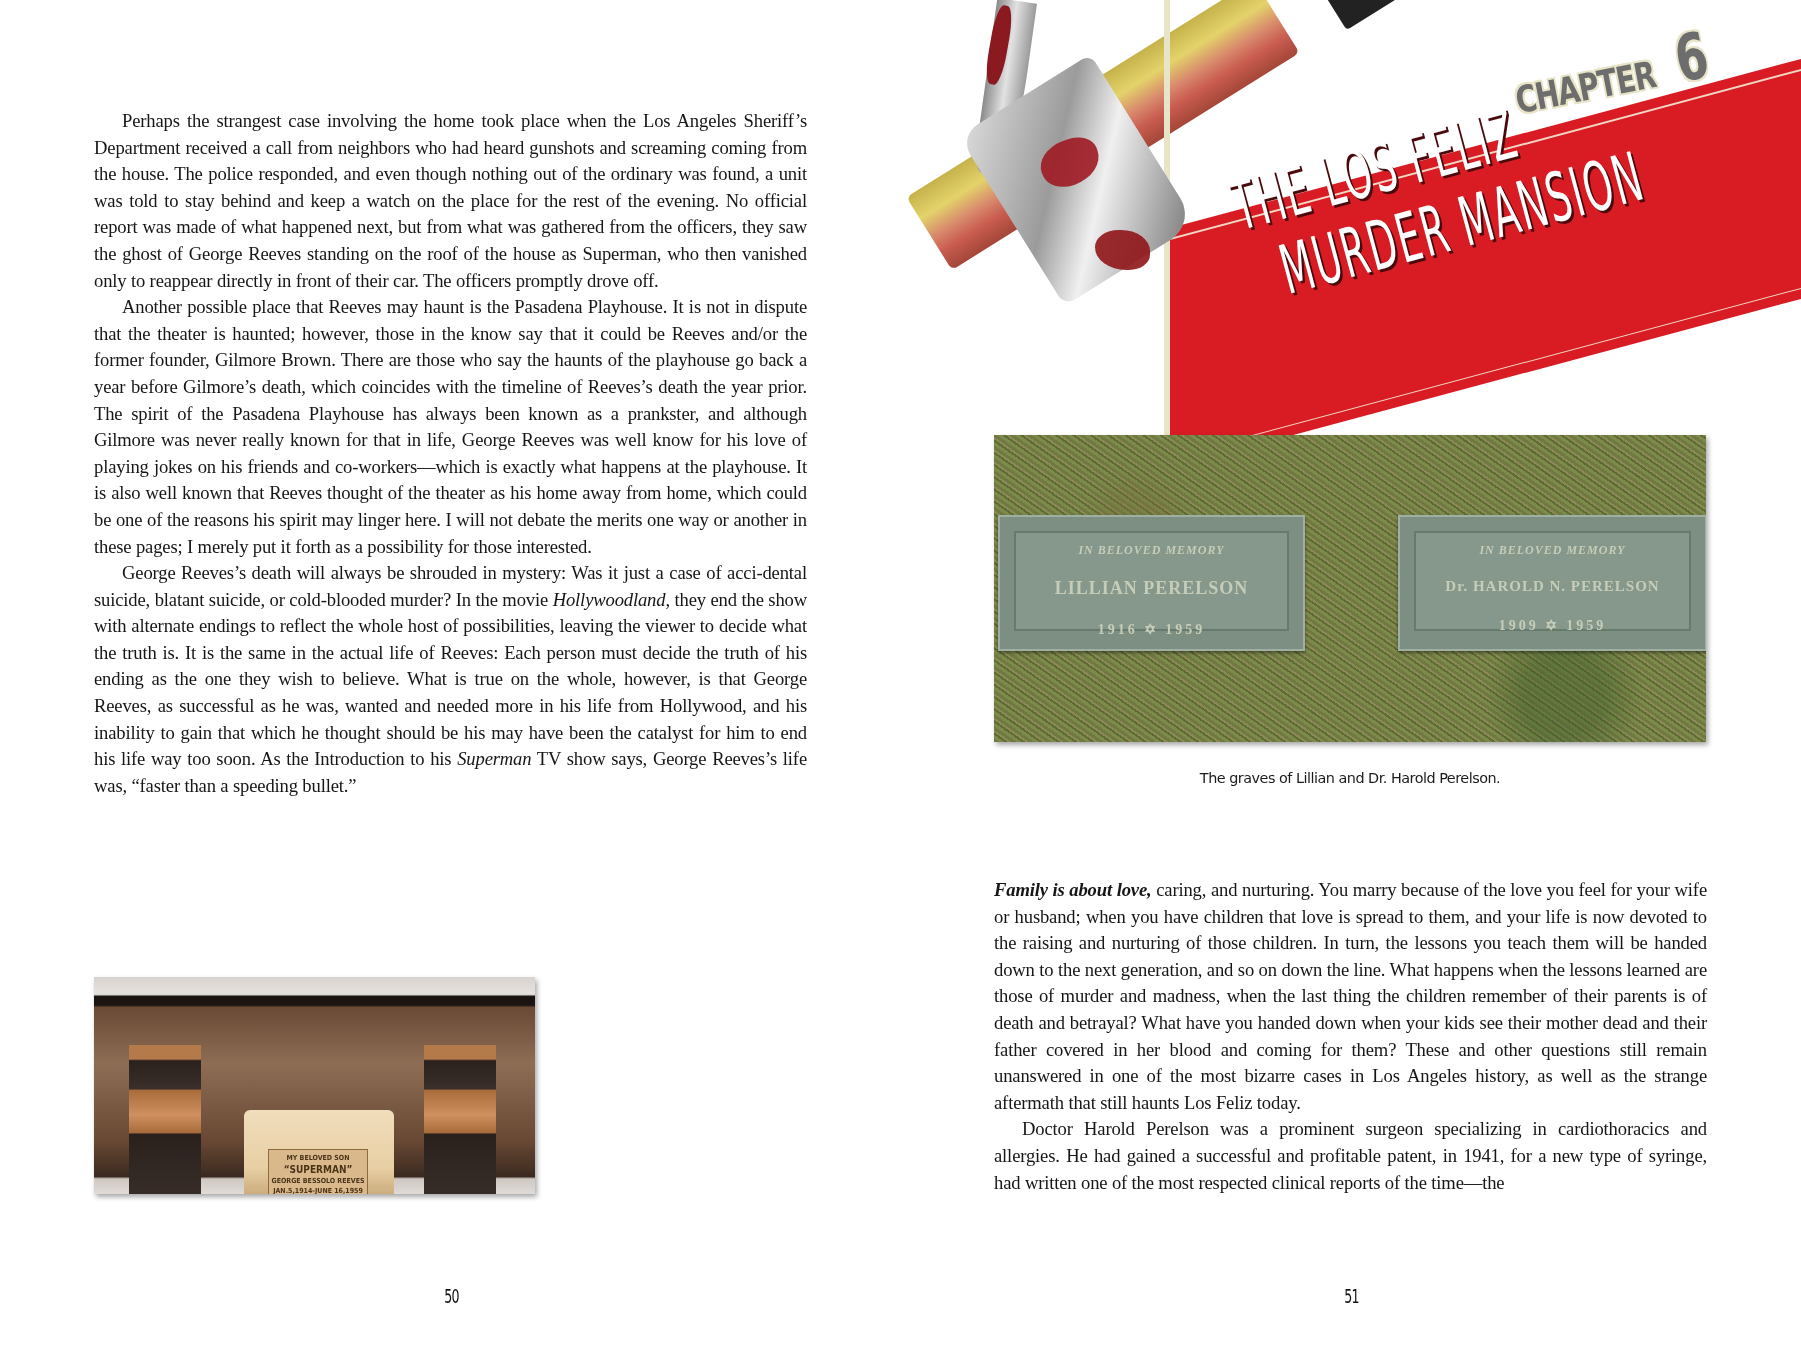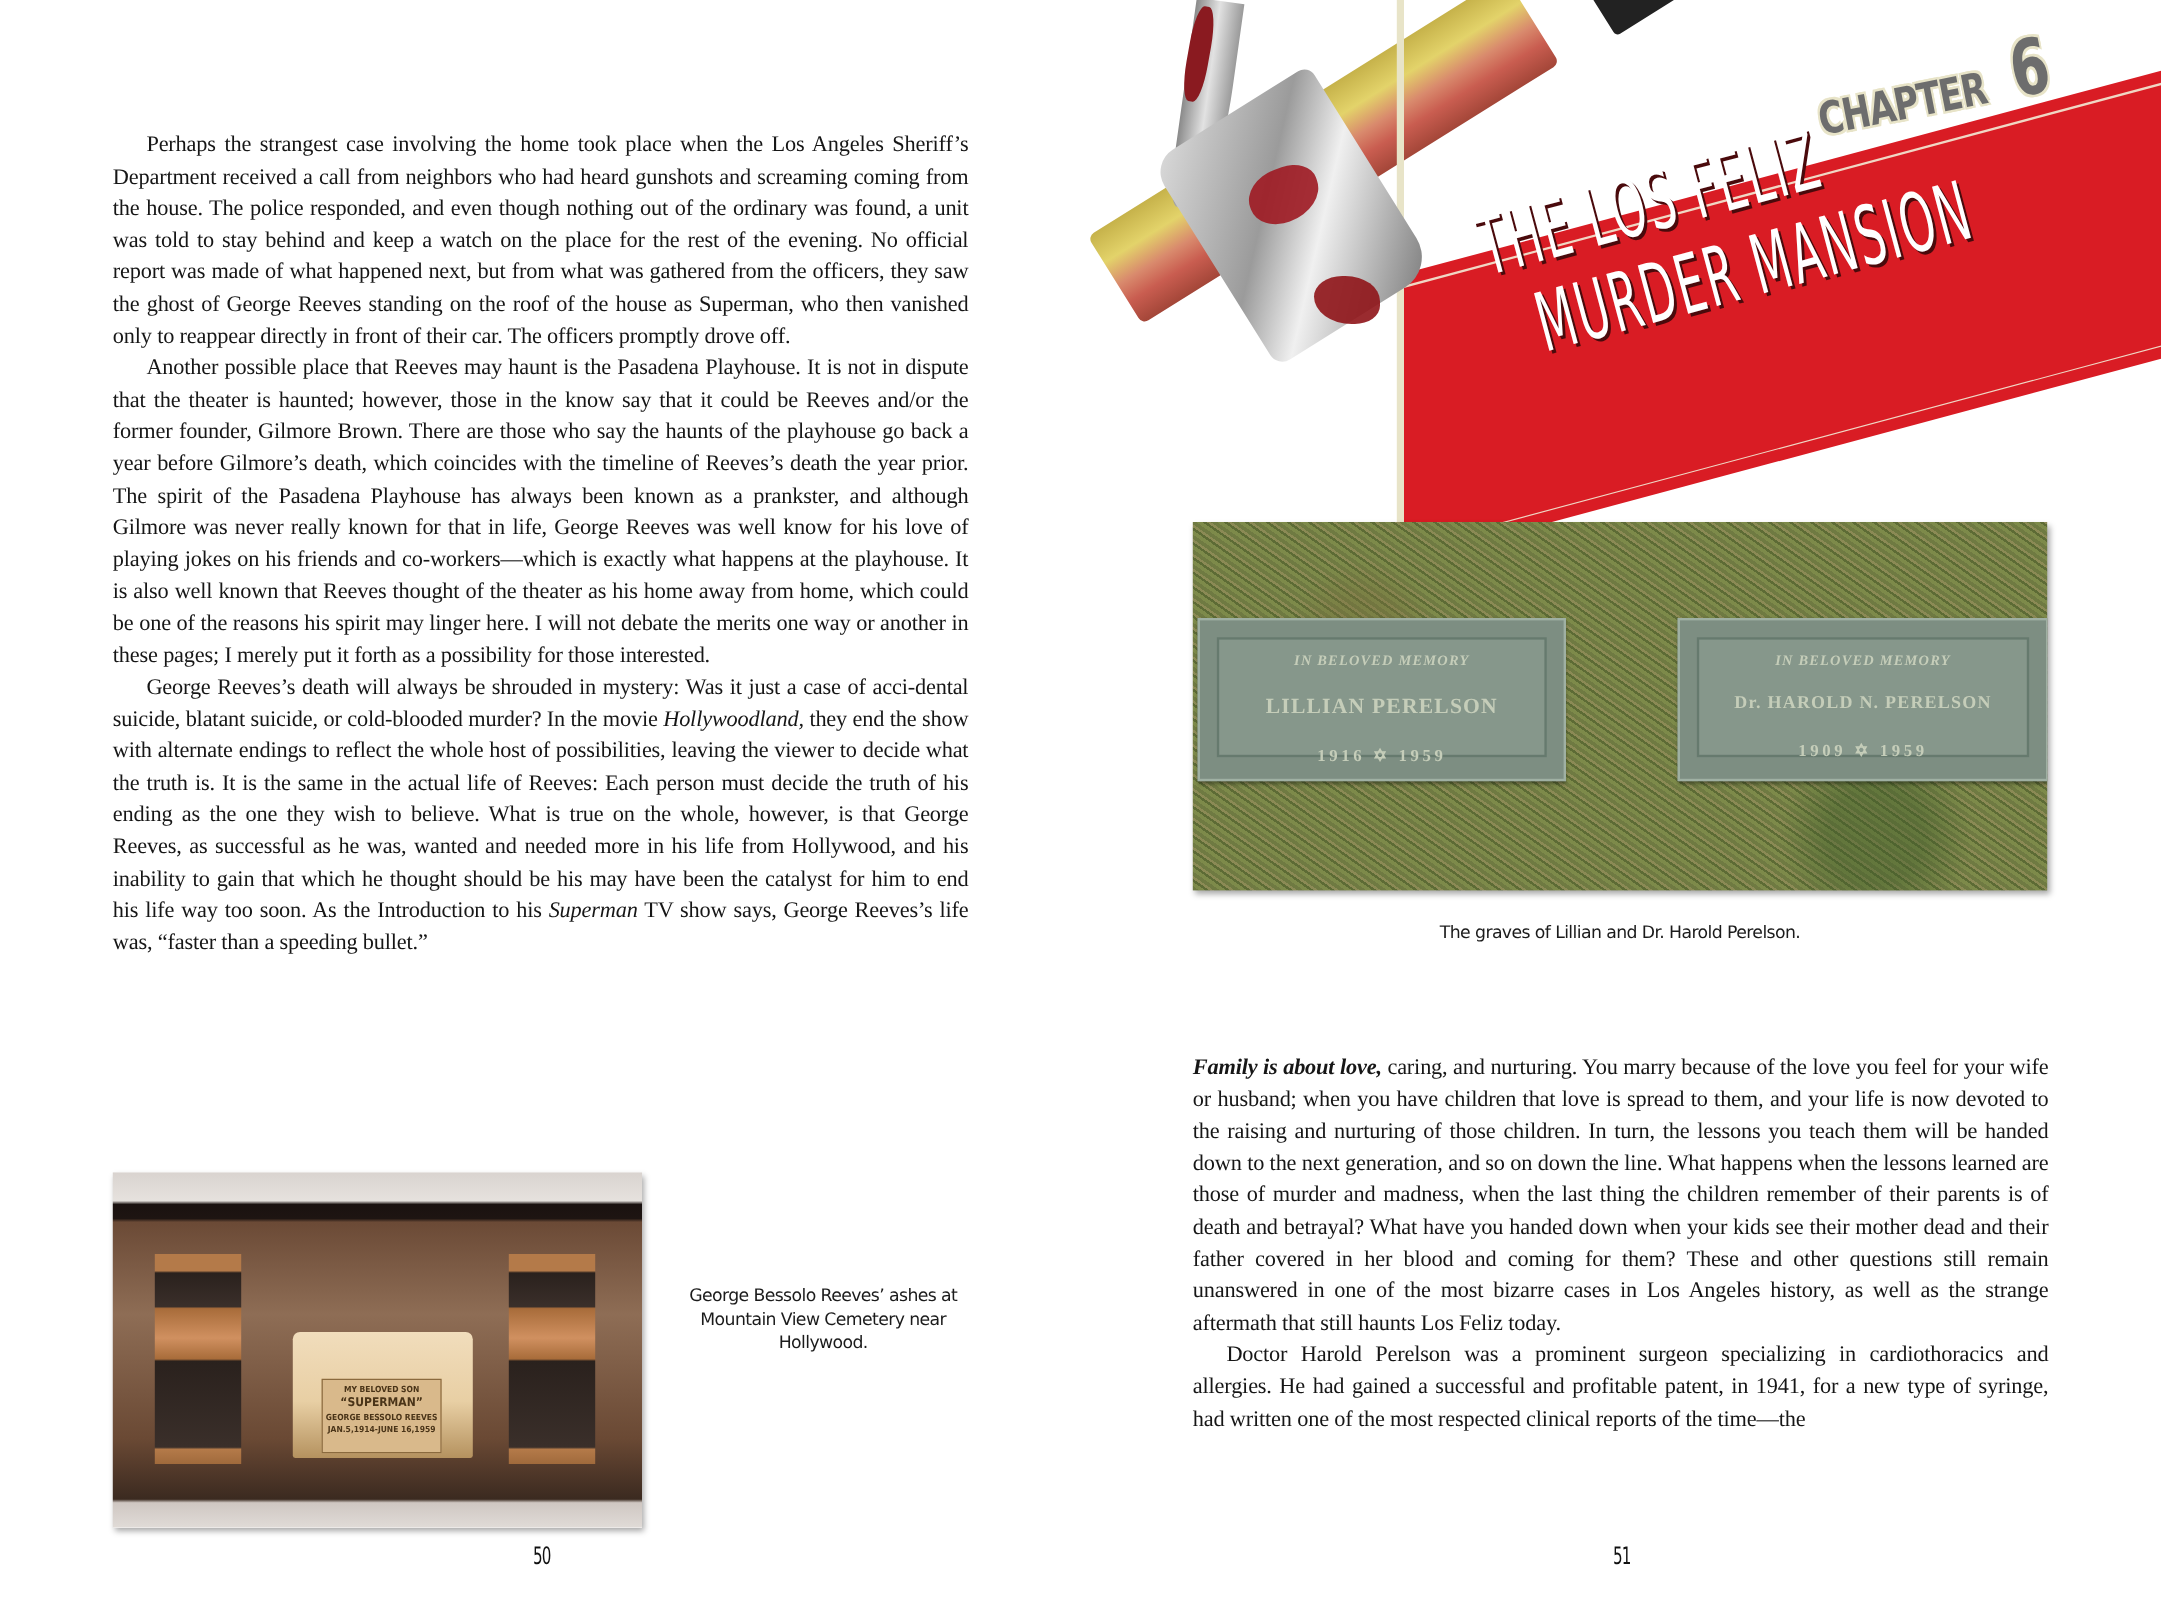--- a/index.html
+++ b/index.html
@@ -30,21 +30,21 @@
 
   .page-num {
     position:absolute; top:1284px;
     font-family:"DejaVu Sans Condensed","DejaVu Sans", sans-serif;
     font-size:20px; letter-spacing:-1px; transform:scaleX(0.7);
     color:#111;
   }
 
   
   .photo { position:absolute; box-shadow:2px 3px 5px rgba(0,0,0,0.35); overflow:hidden; }
-  .urn-photo { left:94px; top:977px; width:441px; height:296px;
+  .urn-photo { left:94px; top:977px; width:441px; height:217px;
     background:linear-gradient(180deg,#d9d3cf 0%,#e6e2de 8%,#1a1210 9%,#1e1512 13%,#6b4a36 14%,#8e6d55 40%,#6a4934 75%,#3b2a20 92%,#cfc7c2 93%,#e0dbd7 100%);
   }
   .urn-col { position:absolute; top:68px; width:72px; height:175px;
     background:linear-gradient(180deg,#b47a49 0%,#b47a49 8%,#2a211d 9%,#3a2f2a 25%,#a86c3a 26%,#d09060 40%,#a86c3a 50%,#2a211d 51%,#3a2f2a 92%,#b47a49 93%,#a06a3c 100%);
   }
   .urn-col.left { left:35px; }
   .urn-col.right { left:330px; }
   .urn-box { position:absolute; left:150px; top:133px; width:150px; height:105px;
     background:linear-gradient(180deg,#f1ddbc 0%,#e8cfa4 55%,#b5925f 100%); border-radius:6px 6px 2px 2px;
   }
@@ -134,21 +134,20 @@
     <div class="urn-col left"></div>
     <div class="urn-box"></div>
     <div class="urn-plate">
       <div>MY BELOVED SON</div>
       <div style="font-size:10px;line-height:13px;">“SUPERMAN”</div>
       <div>GEORGE BESSOLO REEVES</div>
       <div>JAN.5,1914-JUNE 16,1959</div>
     </div>
     <div class="urn-col right"></div>
   </div>
-  <div class="caption urn-caption">George Bessolo Reeves’ ashes at Mountain View Cemetery near Hollywood.</div>
 
   <div class="page-num" style="left:441px;">50</div>
 </div>
 
 <div class="page page-right"></div>
 
 <div class="hammer-handle"></div>
 <div class="hammer-grip-end"></div>
 <div class="banner"></div>
 <div class="flag-pole"></div>

